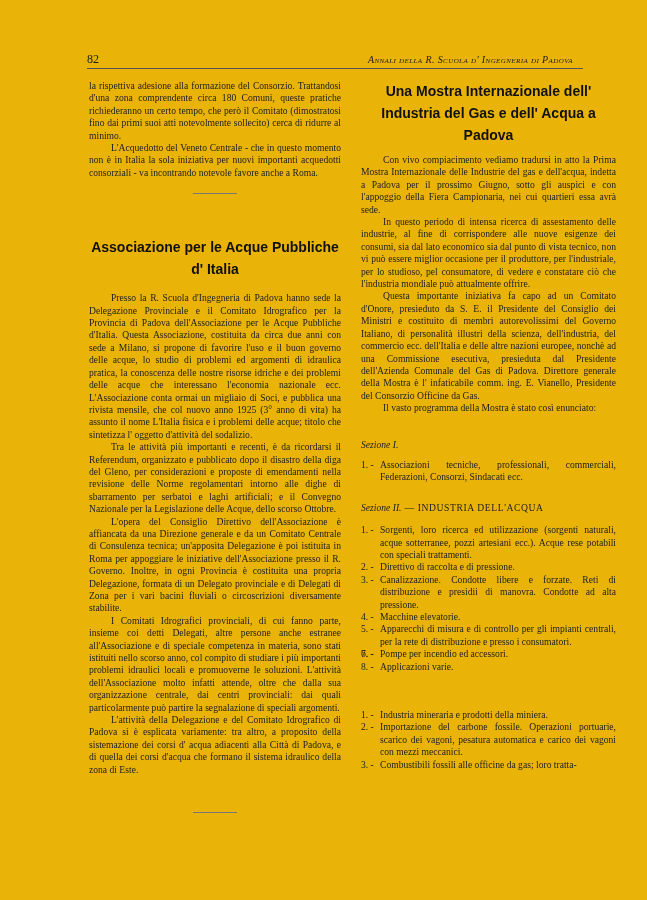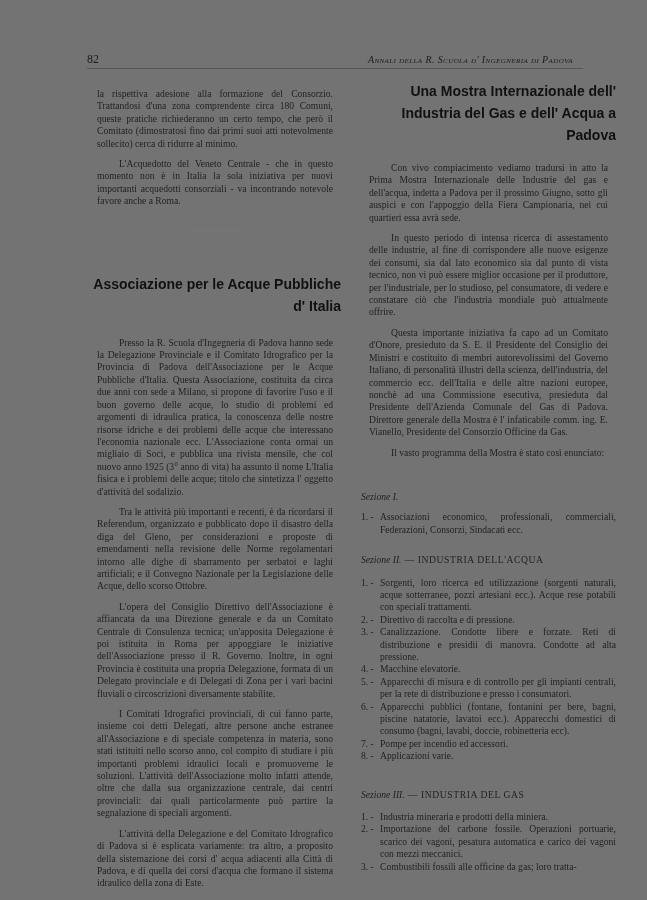--- a/index.html
+++ b/index.html
@@ -1,30 +1,30 @@
 <!DOCTYPE html>
 <html><head>
 <meta charset="utf-8">
 <style>
   html, body { margin: 0; padding: 0; background: #ffffff; }
   body { width: 647px; height: 900px; position: relative; overflow: hidden;
          font-family: "DejaVu Serif", "Liberation Serif", serif; color: #1c1c1c; }
-  .page { position: absolute; left: 0; top: 0; width: 647px; height: 900px; background: #737373; }
+  .page { position: absolute; left: 0; top: 0; width: 647px; height: 900px; background: #eab308; }
   .running-head { position: absolute; left: 87px; top: 52px; width: 496px; height: 16px;
                   border-bottom: 1px solid #555; }
   .page-number { position: absolute; left: 0; top: 0; font-size: 12px; font-family: "Liberation Serif", serif; }
   .journal-title { position: absolute; left: 0; right: 10px; top: 2px; text-align: right; font-size: 10px;
                    font-family: "Liberation Serif", serif; font-variant: small-caps; letter-spacing: 0.4px; font-style: italic; }
   .col { position: absolute; top: 80px; width: 252px; font-family: "Liberation Serif", serif;
          font-size: 9.6px; line-height: 12.4px; text-align: justify; color: #222; }
   .col-left { left: 89px; }
   .col-right { left: 361px; width: 255px; }
-  .para { margin: 8px; text-indent: 22px; }
+  .para { margin: 0; text-indent: 22px; }
   .para.noindent { text-indent: 0; }
-  .headline { font-family: "Liberation Sans", "DejaVu Sans", sans-serif; font-weight: bold; text-align: right;
+  .headline { font-family: "Liberation Sans", "DejaVu Sans", sans-serif; font-weight: bold; text-align: center;
               font-size: 14px; line-height: 22px; color: #111; margin: 0; text-indent: 0; }
   .sep { width: 44px; height: 0; border-top: 1px solid #777; margin: 0 auto; }
   .section-title { text-align: left; margin: 0; font-size: 9.6px; letter-spacing: 0.6px; }
   .section-title .it { font-style: italic; letter-spacing: 0; }
   .list { margin: 0; padding: 0; list-style: none; }
   .list li { position: relative; padding-left: 19px; }
   .list li .num { position: absolute; left: 0; top: 0; }
   .it { }
 </style>
 </head>
@@ -63,39 +63,38 @@
     <div style="height:8px"></div>
     <p class="para">Con vivo compiacimento vediamo tradursi in atto la Prima Mostra Internazionale delle Industrie del gas e dell'acqua, indetta a Padova per il prossimo Giugno, sotto gli auspici e con l'appoggio della Fiera Campionaria, nei cui quartieri essa avrà sede.</p>
     <p class="para">In questo periodo di intensa ricerca di assestamento delle industrie, al fine di corrispondere alle nuove esigenze dei consumi, sia dal lato economico sia dal punto di vista tecnico, non vi può essere miglior occasione per il produttore, per l'industriale, per lo studioso, pel consumatore, di vedere e constatare ciò che l'industria mondiale può attualmente offrire.</p>
     <p class="para">Questa importante iniziativa fa capo ad un Comitato d'Onore, presieduto da S. E. il Presidente del Consiglio dei Ministri e costituito di membri autorevolissimi del Governo Italiano, di personalità illustri della scienza, dell'industria, del commercio ecc. dell'Italia e delle altre nazioni europee, nonchè ad una Commissione esecutiva, presieduta dal Presidente dell'Azienda Comunale del Gas di Padova. Direttore generale della Mostra è l' infaticabile comm. ing. E. Vianello, Presidente del Consorzio Officine da Gas.</p>
     <p class="para">Il vasto programma della Mostra è stato così enunciato:</p>
 
     <div style="height:24px"></div>
     <p class="section-title"><span class="it">Sezione I.</span><span></span></p>
     <div style="height:8px"></div>
     <ul class="list">
-      <li><span class="num">1. -</span><span>Associazioni economico, professionali, commerciali, Federazioni, Consorzi, Sindacati ecc.</span></li>
+      <li><span class="num">1. -</span><span>Associazioni tecniche, professionali, commerciali, Federazioni, Consorzi, Sindacati ecc.</span></li>
     </ul>
 
     <div style="height:18px"></div>
     <p class="section-title"><span class="it">Sezione II.</span><span> — INDUSTRIA DELL'ACQUA</span></p>
     <div style="height:10px"></div>
     <ul class="list">
       <li><span class="num">1. -</span><span>Sorgenti, loro ricerca ed utilizzazione (sorgenti naturali, acque sotterranee, pozzi artesiani ecc.). Acque rese potabili con speciali trattamenti.</span></li>
       <li><span class="num">2. -</span><span>Direttivo di raccolta e di pressione.</span></li>
       <li><span class="num">3. -</span><span>Canalizzazione. Condotte libere e forzate. Reti di distribuzione e presidii di manovra. Condotte ad alta pressione.</span></li>
       <li><span class="num">4. -</span><span>Macchine elevatorie.</span></li>
       <li><span class="num">5. -</span><span>Apparecchi di misura e di controllo per gli impianti centrali, per la rete di distribuzione e presso i consumatori.</span></li>
-      <li><span class="num">6. -</span><span>Apparecchi pubblici (fontane, fontanini per bere, bagni, piscine natatorie, lavatoi ecc.). Apparecchi domestici di consumo (bagni, lavabi, doccie, robinetteria ecc).</span></li>
+      <li><span class="num">6. -</span></li>
       <li><span class="num">7. -</span><span>Pompe per incendio ed accessori.</span></li>
       <li><span class="num">8. -</span><span>Applicazioni varie.</span></li>
     </ul>
 
     <div style="height:26px"></div>
-    <p class="section-title"><span class="it">Sezione III.</span><span> — INDUSTRIA DEL GAS</span></p>
     <div style="height:10px"></div>
     <ul class="list">
       <li><span class="num">1. -</span><span>Industria mineraria e prodotti della miniera.</span></li>
       <li><span class="num">2. -</span><span>Importazione del carbone fossile. Operazioni portuarie, scarico dei vagoni, pesatura automatica e carico dei vagoni con mezzi meccanici.</span></li>
       <li><span class="num">3. -</span><span>Combustibili fossili alle officine da gas; loro tratta-</span></li>
     </ul>
   </div>
 
 </div>
 

